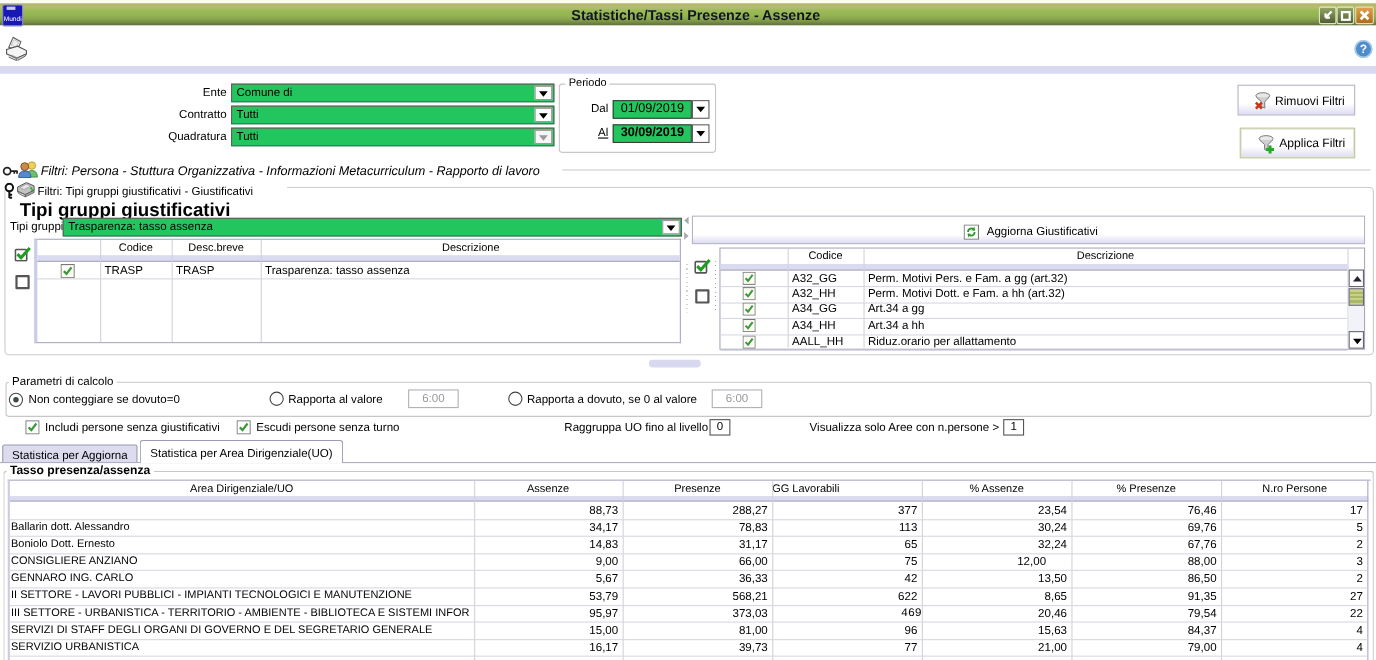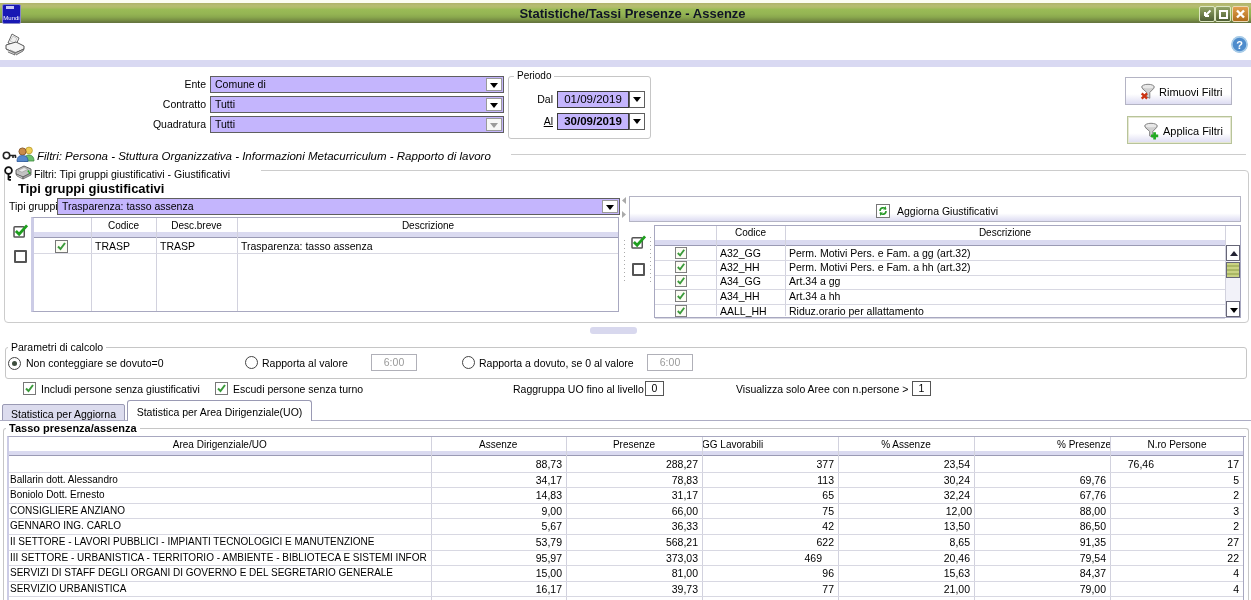--- a/index.html
+++ b/index.html
@@ -1,20 +1,20 @@
 <!DOCTYPE html>
 <html><head>
 <meta charset="utf-8">
 <style>
   html,body{margin:0;padding:0;background:#fff;}
   #win{position:relative;width:1251px;height:600px;background:#fff;overflow:hidden;
        font-family:"Liberation Sans",sans-serif;font-size:10.5px;color:#000;}
   .abs{position:absolute;}
   .r{text-align:right;}
-  .combo{position:absolute;border:1px solid #5f5f5f;background:#c4b5fd;}
+  .combo{position:absolute;border:1px solid #5f5f5f;background:#22c55e;}
   .combo .tx{position:absolute;left:4px;top:1px;white-space:nowrap;}
   .cbtn{position:absolute;background:#fff;border:1px solid #9a9a9a;}
   .tri{position:absolute;width:0;height:0;border-left:4px solid transparent;border-right:4px solid transparent;border-top:5px solid #000;}
   .fs{position:absolute;border:1px solid #c6c6c6;border-radius:3px;}
   .leg{position:absolute;background:#fff;padding:0 3px;white-space:nowrap;}
   .gline{position:absolute;height:1px;background:#cdcdcd;}
   .vline{position:absolute;width:1px;background:#d2d2de;}
   .hline{position:absolute;height:1px;background:#d8d8e2;}
   .num{position:absolute;white-space:nowrap;text-align:right;}
   .cell{position:absolute;white-space:nowrap;overflow:hidden;}
@@ -138,21 +138,21 @@
   <path d="M5.5 8 L5.5 14 M5.5 11 L8 11 M5.5 13.8 L8 13.8" stroke="#111" stroke-width="1.8" fill="none"></path>
 </svg>
 <svg class="abs" style="left:15px;top:165px" width="18" height="15" viewBox="0 0 18 15">
   <polygon points="1,5 9,1 16,4 16,8 8,12 1,9" fill="#c2c2c2" stroke="#555" stroke-width="0.9"></polygon>
   <polygon points="3,5.5 9,2.5 13,4.2 7,7.2" fill="#e8e8e8" stroke="#888" stroke-width="0.5"></polygon>
   <polygon points="1,9 8,12 8,14 2,11" fill="#ddd" stroke="#555" stroke-width="0.7"></polygon>
   <polygon points="8,12 16,8 16,10 8,14" fill="#aaa" stroke="#555" stroke-width="0.7"></polygon>
   <circle cx="13.5" cy="6.3" r="1" fill="#2a2"></circle>
       <circle cx="14.5" cy="8" r="1" fill="#2a2"></circle>
 </svg>
-<div class="abs" style="left:18px;top:181px;font-weight:bold;font-size:13px;">Tipi gruppi giustificativi</div>
+<div class="abs" style="left:18px;top:181px;font-weight:bold;font-size:17px;">Tipi gruppi giustificativi</div>
 
 <div class="abs" style="left:9px;top:200px;">Tipi gruppi</div>
 <div class="combo" style="left:57px;top:198px;width:561px;height:15px;">
       <span class="tx">Trasparenza: tasso assenza</span>
   <div class="cbtn" style="right:1px;top:1px;width:14px;height:11px;">
         <div class="tri" style="left:3px;top:4px;"></div>
       </div>
 </div>
 
 <svg class="abs" style="left:13px;top:224px" width="16" height="14" viewBox="0 0 17 15">
@@ -219,21 +219,21 @@
   <path d="M3 6.5 L5.5 9 L10 3" stroke="#3a9a3a" stroke-width="2" fill="none"></path>
 </svg>
 <div class="cell" style="left:720px;top:247px;width:62px;">A32_GG</div>
 <div class="cell" style="left:789px;top:247px;width:430px;">Perm. Motivi Pers. e Fam. a gg (art.32)</div>
 <div class="hline" style="left:655px;top:260.0px;width:570px;"></div>
 <svg class="abs" style="left:675px;top:261px" width="12" height="12" viewBox="0 0 13 13">
   <rect x="0.5" y="0.5" width="12" height="12" fill="#fcfcf4" stroke="#777"></rect>
   <path d="M3 6.5 L5.5 9 L10 3" stroke="#3a9a3a" stroke-width="2" fill="none"></path>
 </svg>
 <div class="cell" style="left:720px;top:261px;width:62px;">A32_HH</div>
-<div class="cell" style="left:789px;top:261px;width:430px;">Perm. Motivi Pers. e Fam. a hh (art.32)</div>
+<div class="cell" style="left:789px;top:261px;width:430px;">Perm. Motivi Dott. e Fam. a hh (art.32)</div>
 <div class="hline" style="left:655px;top:274.5px;width:570px;"></div>
 <svg class="abs" style="left:675px;top:275px" width="12" height="12" viewBox="0 0 13 13">
   <rect x="0.5" y="0.5" width="12" height="12" fill="#fcfcf4" stroke="#777"></rect>
   <path d="M3 6.5 L5.5 9 L10 3" stroke="#3a9a3a" stroke-width="2" fill="none"></path>
 </svg>
 <div class="cell" style="left:720px;top:275px;width:62px;">A34_GG</div>
 <div class="cell" style="left:789px;top:275px;width:430px;">Art.34 a gg</div>
 <div class="hline" style="left:655px;top:289.0px;width:570px;"></div>
 <svg class="abs" style="left:675px;top:290px" width="12" height="12" viewBox="0 0 13 13">
   <rect x="0.5" y="0.5" width="12" height="12" fill="#fcfcf4" stroke="#777"></rect>
@@ -295,34 +295,34 @@
 <div class="leg abs" style="left:6px;top:422px;background:#fff;font-weight:bold;padding:0 3px;font-size:11px;">Tasso presenza/assenza</div>
 
 <div class="abs" style="left:7px;top:436px;width:1237px;height:164px;background:#fff;border-top:1px solid #a8a8c0;border-left:2px solid #cccce6;"></div>
 <div class="abs" style="left:9px;top:451px;width:1235px;height:4px;background:#dadaf0;"></div>
 <div class="abs" style="left:9px;top:455px;width:1235px;height:1px;background:#9a9ab4;"></div>
 <div class="cell" style="left:9px;top:439px;width:421.5px;text-align:center;font-size:10px;">Area Dirigenziale/UO</div>
 <div class="cell" style="left:430.5px;top:439px;width:135.5px;text-align:center;font-size:10px;">Assenze</div>
 <div class="cell" style="left:566px;top:439px;width:136px;text-align:center;font-size:10px;">Presenze</div>
 <div class="cell" style="left:702px;top:439px;width:136px;font-size:10px;">GG Lavorabili</div>
 <div class="cell" style="left:838px;top:439px;width:136px;text-align:center;font-size:10px;">% Assenze</div>
-<div class="cell" style="left:974px;top:439px;width:136px;text-align:center;font-size:10px;margin-left:42px;">% Presenze</div>
+<div class="cell" style="left:974px;top:439px;width:136px;text-align:center;font-size:10px;">% Presenze</div>
 <div class="cell" style="left:1110px;top:439px;width:134px;text-align:center;font-size:10px;">N.ro Persone</div>
 <div class="vline" style="left:430.5px;top:437px;height:163px;"></div>
 <div class="vline" style="left:566px;top:437px;height:163px;"></div>
 <div class="vline" style="left:702px;top:437px;height:163px;"></div>
 <div class="vline" style="left:838px;top:437px;height:163px;"></div>
 <div class="vline" style="left:974px;top:437px;height:163px;"></div>
 <div class="vline" style="left:1110px;top:437px;height:163px;"></div>
 <div class="vline" style="left:1243px;top:437px;height:163px;background:#a8a8c0;"></div>
 <div class="num" style="left:432.5px;top:458.0px;width:129.5px;">88,73</div>
 <div class="num" style="left:568.0px;top:458.0px;width:130.0px;">288,27</div>
 <div class="num" style="left:704.0px;top:458.0px;width:130.0px;">377</div>
 <div class="num" style="left:840.0px;top:458.0px;width:130.0px;">23,54</div>
-<div class="num" style="left:1024px;top:458.0px;width:130.0px;">76,46</div>
+<div class="num" style="left:976.0px;top:458.0px;width:130.0px;">76,46</div>
 <div class="num" style="left:1112.0px;top:458.0px;width:127.0px;">17</div>
 <div class="hline" style="left:9px;top:471.6px;width:1234px;"></div>
 <div class="cell" style="left:10px;top:473.6px;width:419px;font-size:10px;">Ballarin dott. Alessandro</div>
 <div class="num" style="left:432.5px;top:473.6px;width:129.5px;">34,17</div>
 <div class="num" style="left:568.0px;top:473.6px;width:130.0px;">78,83</div>
 <div class="num" style="left:704.0px;top:473.6px;width:130.0px;">113</div>
 <div class="num" style="left:840.0px;top:473.6px;width:130.0px;">30,24</div>
 <div class="num" style="left:976.0px;top:473.6px;width:130.0px;">69,76</div>
 <div class="num" style="left:1112.0px;top:473.6px;width:127.0px;">5</div>
 <div class="hline" style="left:9px;top:487.2px;width:1234px;"></div>
@@ -331,21 +331,21 @@
 <div class="num" style="left:568.0px;top:489.2px;width:130.0px;">31,17</div>
 <div class="num" style="left:704.0px;top:489.2px;width:130.0px;">65</div>
 <div class="num" style="left:840.0px;top:489.2px;width:130.0px;">32,24</div>
 <div class="num" style="left:976.0px;top:489.2px;width:130.0px;">67,76</div>
 <div class="num" style="left:1112.0px;top:489.2px;width:127.0px;">2</div>
 <div class="hline" style="left:9px;top:502.8px;width:1234px;"></div>
 <div class="cell" style="left:10px;top:504.8px;width:419px;font-size:10px;">CONSIGLIERE ANZIANO</div>
 <div class="num" style="left:432.5px;top:504.8px;width:129.5px;">9,00</div>
 <div class="num" style="left:568.0px;top:504.8px;width:130.0px;">66,00</div>
 <div class="num" style="left:704.0px;top:504.8px;width:130.0px;">75</div>
-<div class="num" style="left:840.0px;top:504.8px;width:132px;">12,00</div>
+<div class="num" style="left:840.0px;top:504.8px;width:111px;">12,00</div>
 <div class="num" style="left:976.0px;top:504.8px;width:130.0px;">88,00</div>
 <div class="num" style="left:1112.0px;top:504.8px;width:127.0px;">3</div>
 <div class="hline" style="left:9px;top:518.4px;width:1234px;"></div>
 <div class="cell" style="left:10px;top:520.4px;width:419px;font-size:10px;">GENNARO ING. CARLO</div>
 <div class="num" style="left:432.5px;top:520.4px;width:129.5px;">5,67</div>
 <div class="num" style="left:568.0px;top:520.4px;width:130.0px;">36,33</div>
 <div class="num" style="left:704.0px;top:520.4px;width:130.0px;">42</div>
 <div class="num" style="left:840.0px;top:520.4px;width:130.0px;">13,50</div>
 <div class="num" style="left:976.0px;top:520.4px;width:130.0px;">86,50</div>
 <div class="num" style="left:1112.0px;top:520.4px;width:127.0px;">2</div>
@@ -354,21 +354,21 @@
 <div class="num" style="left:432.5px;top:536.0px;width:129.5px;">53,79</div>
 <div class="num" style="left:568.0px;top:536.0px;width:130.0px;">568,21</div>
 <div class="num" style="left:704.0px;top:536.0px;width:130.0px;">622</div>
 <div class="num" style="left:840.0px;top:536.0px;width:130.0px;">8,65</div>
 <div class="num" style="left:976.0px;top:536.0px;width:130.0px;">91,35</div>
 <div class="num" style="left:1112.0px;top:536.0px;width:127.0px;">27</div>
 <div class="hline" style="left:9px;top:549.6px;width:1234px;"></div>
 <div class="cell" style="left:10px;top:551.6px;width:419px;font-size:10px;">III SETTORE - URBANISTICA - TERRITORIO - AMBIENTE - BIBLIOTECA E SISTEMI INFOR</div>
 <div class="num" style="left:432.5px;top:551.6px;width:129.5px;">95,97</div>
 <div class="num" style="left:568.0px;top:551.6px;width:130.0px;">373,03</div>
-<div class="num" style="left:704.0px;top:551.6px;width:118px;">469</div>
+<div class="num" style="left:704.0px;top:551.6px;width:134px;font-family:Liberation Mono, monospace;">469</div>
 <div class="num" style="left:840.0px;top:551.6px;width:130.0px;">20,46</div>
 <div class="num" style="left:976.0px;top:551.6px;width:130.0px;">79,54</div>
 <div class="num" style="left:1112.0px;top:551.6px;width:127.0px;">22</div>
 <div class="hline" style="left:9px;top:565.2px;width:1234px;"></div>
 <div class="cell" style="left:10px;top:567.2px;width:419px;font-size:10px;">SERVIZI DI STAFF DEGLI ORGANI DI GOVERNO E DEL SEGRETARIO GENERALE</div>
 <div class="num" style="left:432.5px;top:567.2px;width:129.5px;">15,00</div>
 <div class="num" style="left:568.0px;top:567.2px;width:130.0px;">81,00</div>
 <div class="num" style="left:704.0px;top:567.2px;width:130.0px;">96</div>
 <div class="num" style="left:840.0px;top:567.2px;width:130.0px;">15,63</div>
 <div class="num" style="left:976.0px;top:567.2px;width:130.0px;">84,37</div>

